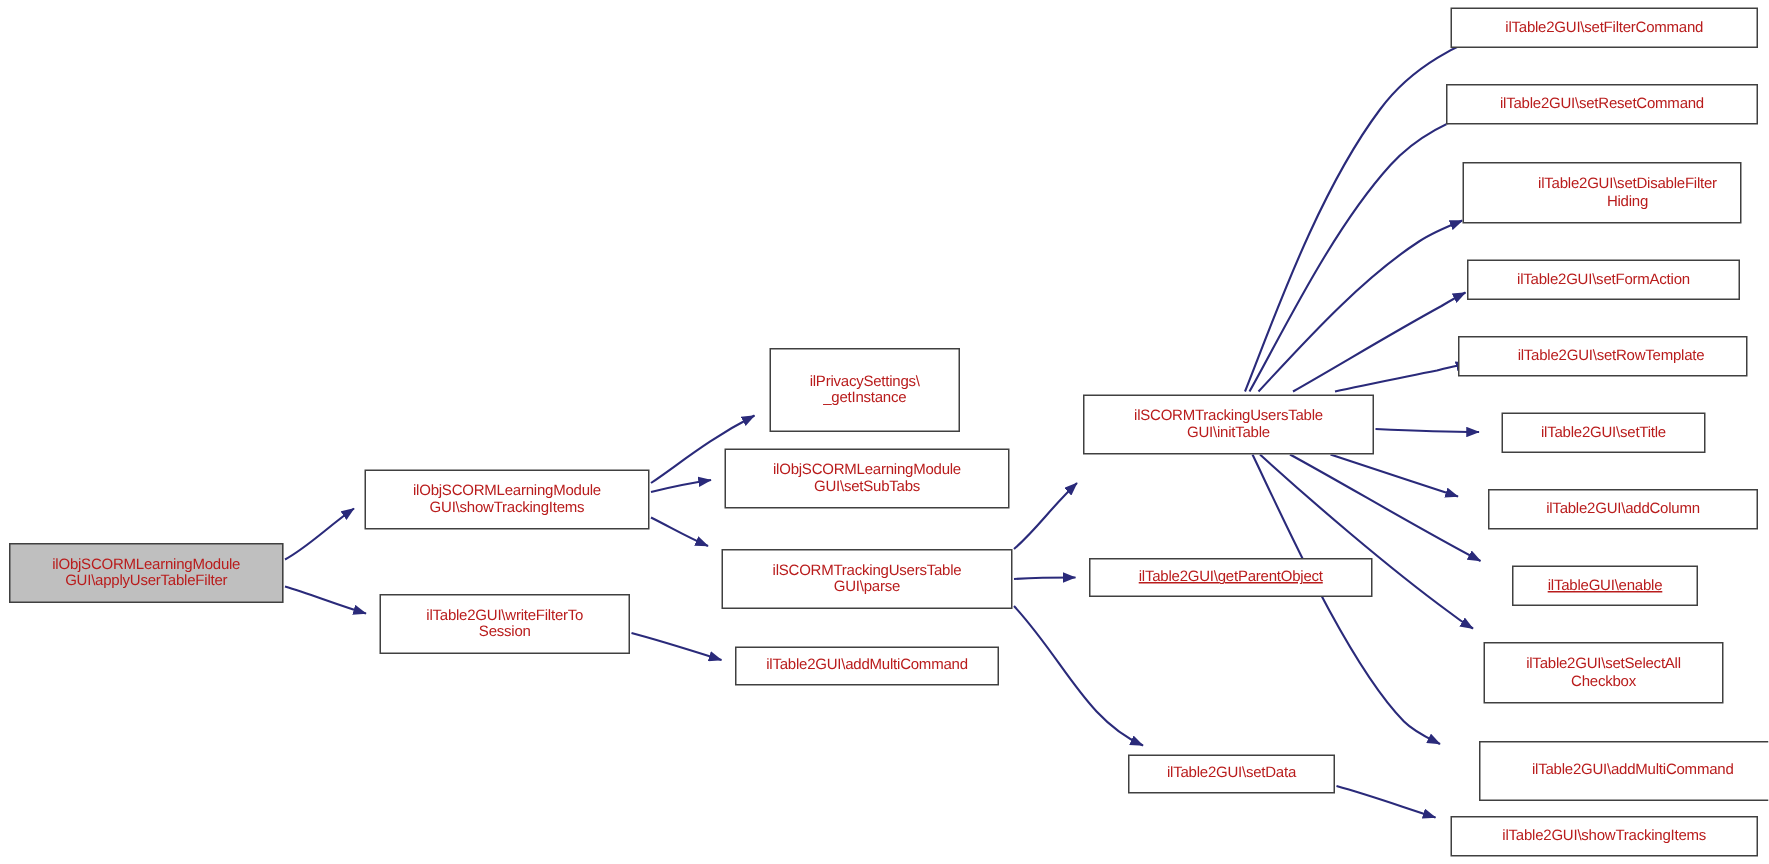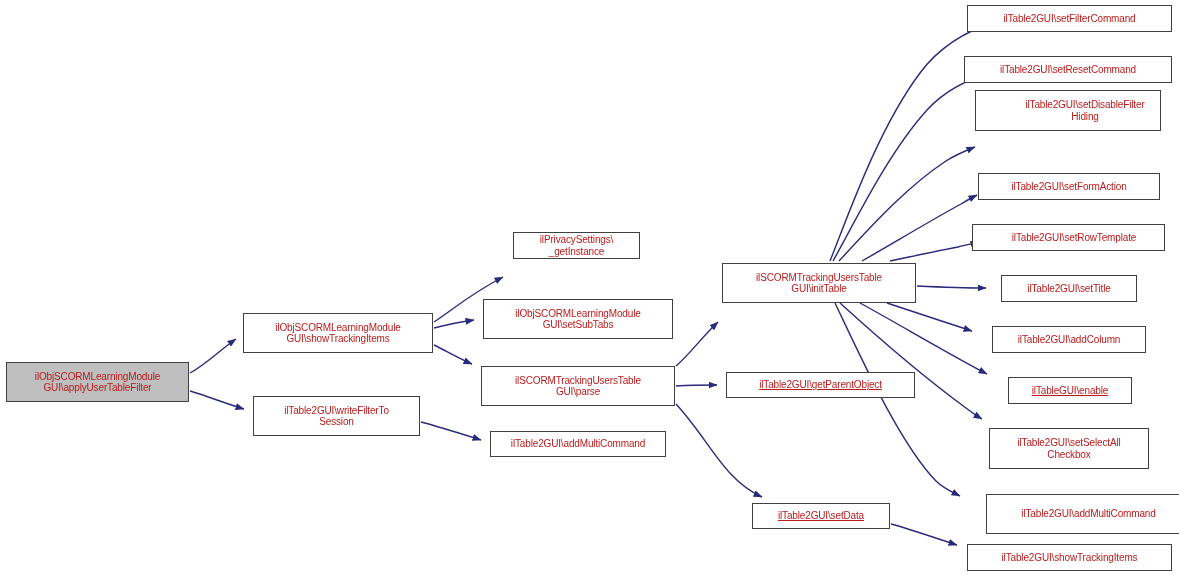--- a/index.html
+++ b/index.html
@@ -81,39 +81,39 @@
       </g>
   </svg>
 
   <div id="node-layer">
       <div class="node-box highlight" style="left: 6px; top: 362px; width: 183px; height: 40px;"><span class="node-label">ilObjSCORMLearningModule
 GUI\applyUserTableFilter</span></div>
       <div class="node-box" style="left: 243px; top: 313px; width: 190px; height: 40px;"><span class="node-label">ilObjSCORMLearningModule
 GUI\showTrackingItems</span></div>
       <div class="node-box" style="left: 253px; top: 396px; width: 167px; height: 40px;"><span class="node-label">ilTable2GUI\writeFilterTo
 Session</span></div>
-      <div class="node-box" style="left: 513px; top: 232px; width: 127px; height: 27px;"><span class="node-label">ilPrivacySettings\
+      <div class="node-box" style="left: 513px; top: 232px; width: 127px; height: 56px;"><span class="node-label">ilPrivacySettings\
 _getInstance</span></div>
       <div class="node-box" style="left: 483px; top: 299px; width: 190px; height: 40px;"><span class="node-label">ilObjSCORMLearningModule
 GUI\setSubTabs</span></div>
       <div class="node-box" style="left: 481px; top: 366px; width: 194px; height: 40px;"><span class="node-label">ilSCORMTrackingUsersTable
 GUI\parse</span></div>
       <div class="node-box" style="left: 490px; top: 431px; width: 176px; height: 26px;"><span class="node-label">ilTable2GUI\addMultiCommand</span></div>
       <div class="node-box" style="left: 722px; top: 263px; width: 194px; height: 40px;"><span class="node-label">ilSCORMTrackingUsersTable
 GUI\initTable</span></div>
       <div class="node-box" style="left: 726px; top: 372px; width: 189px; height: 26px; text-decoration: underline;"><span class="node-label">ilTable2GUI\getParentObject</span></div>
-      <div class="node-box" style="left: 752px; top: 503px; width: 138px; height: 26px; text-decoration: underline;"><span class="node-label">ilTable2GUI\setData</span></div>
+      <div class="node-box" style="left: 752px; top: 503px; width: 138px; height: 26px;"><span class="node-label">ilTable2GUI\setData</span></div>
       <div class="node-box" style="left: 967px; top: 5px; width: 205px; height: 27px;"><span class="node-label">ilTable2GUI\setFilterCommand</span></div>
       <div class="node-box" style="left: 964px; top: 56px; width: 208px; height: 27px;"><span class="node-label">ilTable2GUI\setResetCommand</span></div>
-      <div class="node-box" style="left: 975px; top: 90px; width: 186px; height: 41px; padding-left: 37px;"><span class="node-label">ilTable2GUI\setDisableFilter
+      <div class="node-box" style="left: 975px; top: 108px; width: 186px; height: 41px; padding-left: 37px;"><span class="node-label">ilTable2GUI\setDisableFilter
 Hiding</span></div>
       <div class="node-box" style="left: 978px; top: 173px; width: 182px; height: 27px;"><span class="node-label">ilTable2GUI\setFormAction</span></div>
       <div class="node-box" style="left: 972px; top: 224px; width: 193px; height: 27px; padding-left: 14px;"><span class="node-label">ilTable2GUI\setRowTemplate</span></div>
       <div class="node-box" style="left: 1001px; top: 275px; width: 136px; height: 27px;"><span class="node-label">ilTable2GUI\setTitle</span></div>
-      <div class="node-box" style="left: 992px; top: 326px; width: 154px; height: 27px;"><span class="node-label">ilTable2GUI\addColumn</span></div>
+      <div class="node-box" style="left: 992px; top: 326px; width: 180px; height: 27px;"><span class="node-label">ilTable2GUI\addColumn</span></div>
       <div class="node-box" style="left: 1008px; top: 377px; width: 124px; height: 27px; text-decoration: underline;"><span class="node-label">ilTableGUI\enable</span></div>
       <div class="node-box" style="left: 989px; top: 428px; width: 160px; height: 41px;"><span class="node-label">ilTable2GUI\setSelectAll
 Checkbox</span></div>
       <div class="node-box" style="left: 986px; top: 494px; width: 205px; height: 40px;"><span class="node-label">ilTable2GUI\addMultiCommand</span></div>
       <div class="node-box" style="left: 967px; top: 544px; width: 205px; height: 27px;"><span class="node-label">ilTable2GUI\showTrackingItems</span></div>
     </div>
 
 </div>
 
 </body></html>

